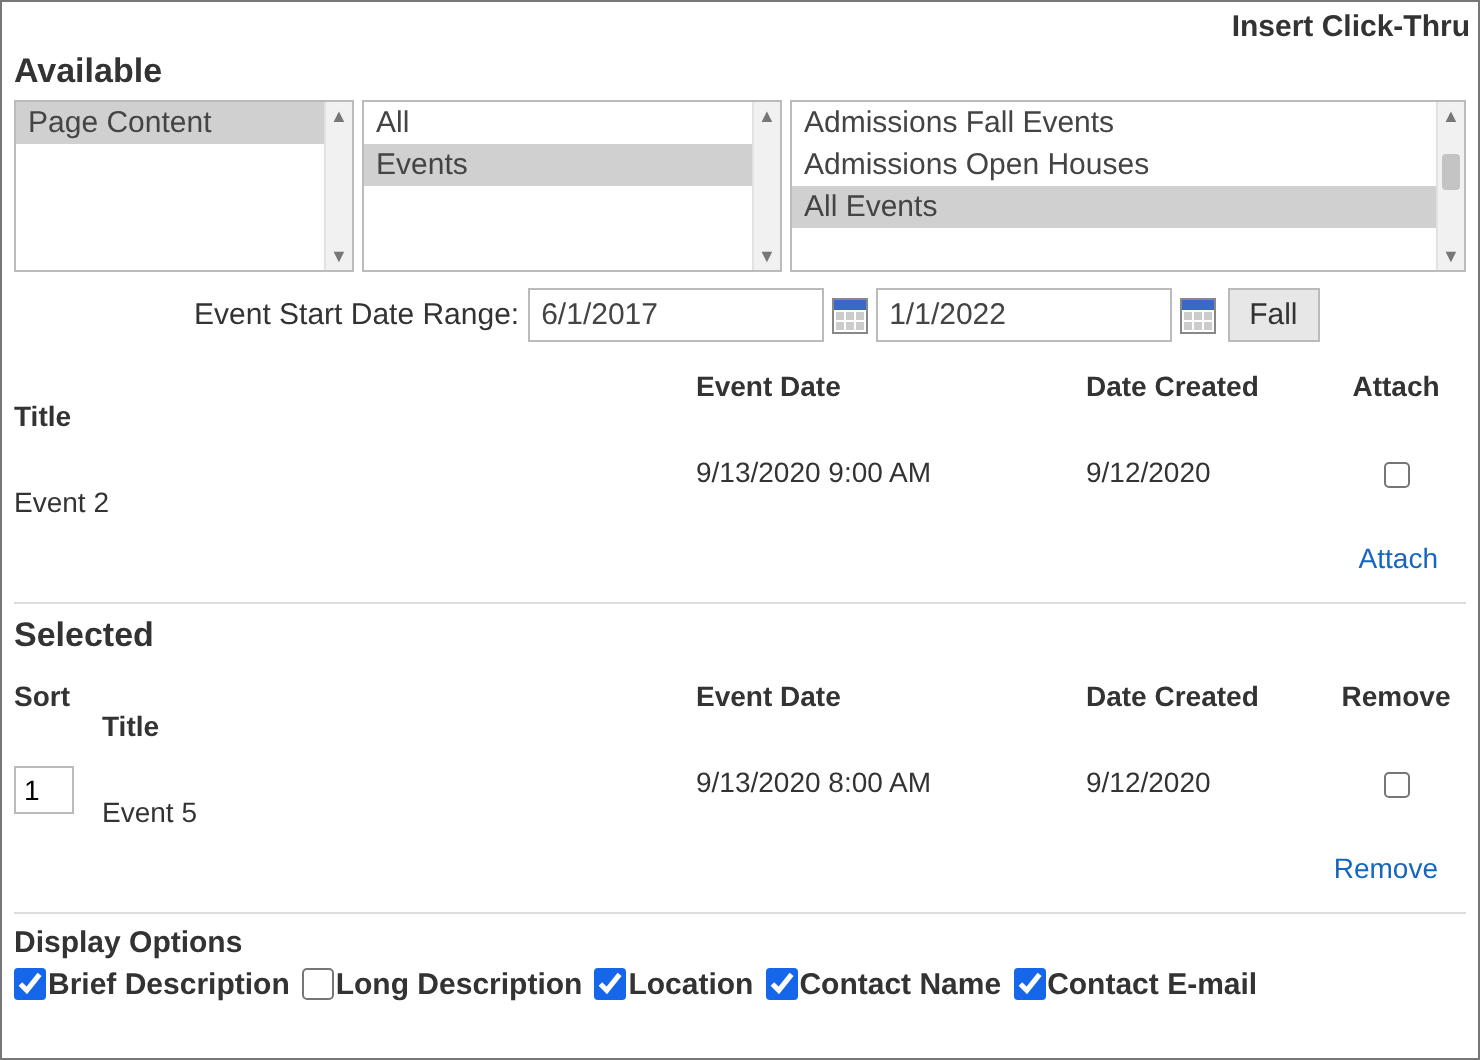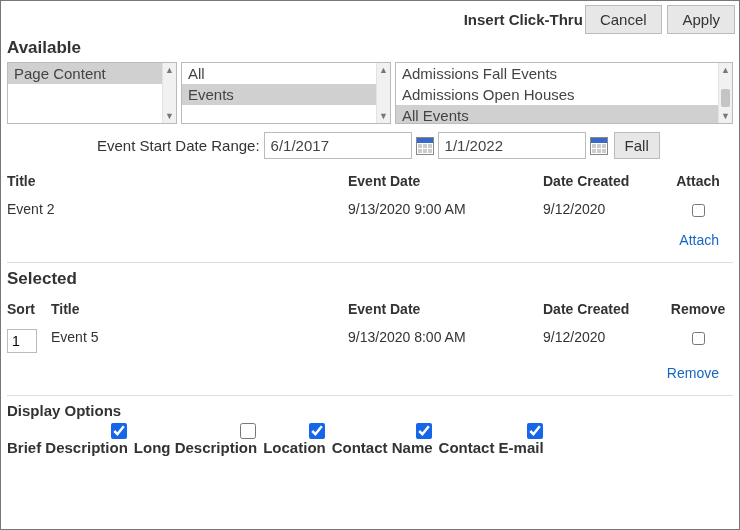--- a/index.html
+++ b/index.html
@@ -39,21 +39,21 @@
     padding: 2px 6px 4px 6px;
   }
   .selectors {
     display: flex;
     gap: 4px;
     padding: 0 6px;
   }
   .listbox {
     border: 1px solid #bbb;
     background: #fff;
-    height: 62px;
+    height: 86px;
     position: relative;
     overflow: hidden;
     flex-shrink: 0;
   }
   .listbox.lb1 { width: 170px; }
   .listbox.lb2 { width: 210px; }
   .listbox.lb3 { flex: 1; }
   .lb-inner {
     position: absolute;
     left: 0; right: 14px; top: 0; bottom: 0;
@@ -120,53 +120,49 @@
   .grid-avail, .grid-sel {
     padding: 2px 6px 0 6px;
   }
   .headrow, .datarow {
     display: flex;
     align-items: flex-start;
     padding: 6px 0;
   }
   .headrow { font-weight: bold; }
   .col-sort { width: 44px; }
-  .col-title { flex: 1; }
+  .col-title { flex: 1; margin-top: 15px; }
   .col-evdate { width: 195px; }
   .col-created { width: 120px; }
   .col-act { width: 70px; text-align: center; }
   .sort-input {
     width: 30px; padding: 3px 4px; border:1px solid #bbb; font-size:14px; text-align:left;
   }
   .linkish { color: #1566c0; cursor: pointer; }
   .attach-row, .remove-row {
     text-align: right;
     padding: 6px 14px 10px 0;
   }
   .divider {
     border-top: 1px solid #ddd;
     margin: 4px 6px;
   }
   .display-opts {
     padding: 2px 6px;
   }
   .opts-title { font-weight: bold; font-size: 15px; padding-bottom: 4px;}
   .opts-row { display: flex; flex-wrap: wrap; gap: 2px 6px; align-items:center;}
-  .opt { display:flex; align-items:flex-end; gap:0px; font-weight:bold; font-size:15px;flex-direction:column;}
+  .opt { display:flex; align-items:flex-start; gap:0px; font-weight:bold; font-size:15px;}
   .opt input { width:16px; height:16px; accent-color:#1566e8; margin:0 1px 0 0;}
 </style>
 </head>
 <body>
 
 <div class="titlebar">
   <div class="title">Insert Click-Thru</div>
-  <div>
-    <button class="btn">Cancel</button>
-    <button class="btn">Apply</button>
-  </div>
 </div>
 
 <div class="section-label">Available</div>
 <div class="selectors">
   <div class="listbox lb1">
     <div class="lb-inner">
       <div class="lb-item sel">Page Content</div>
     </div>
     <div class="scrollbar">
       <div class="scroll-up">▲</div>

